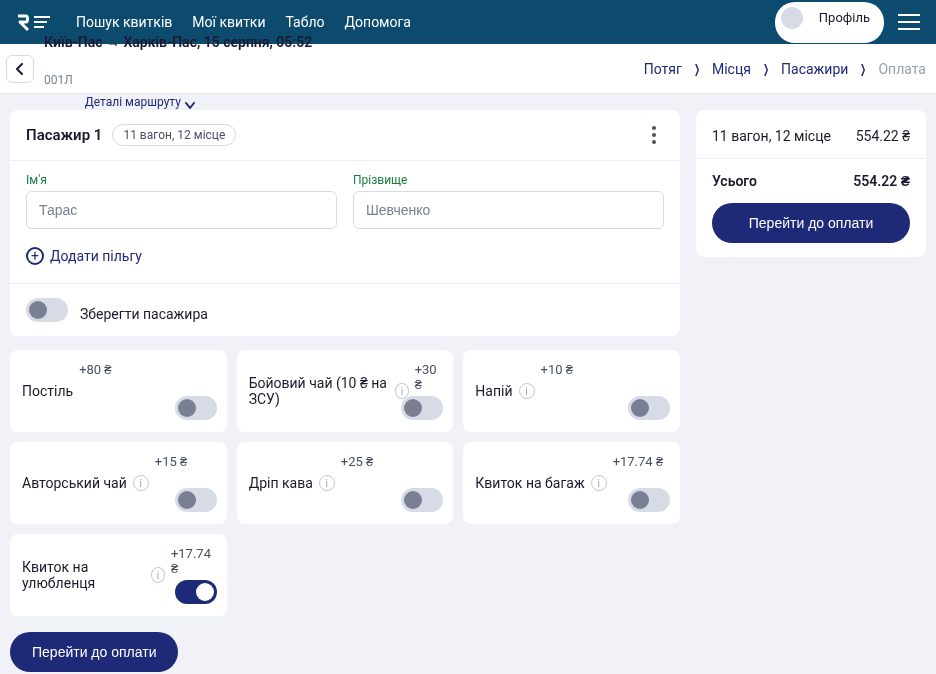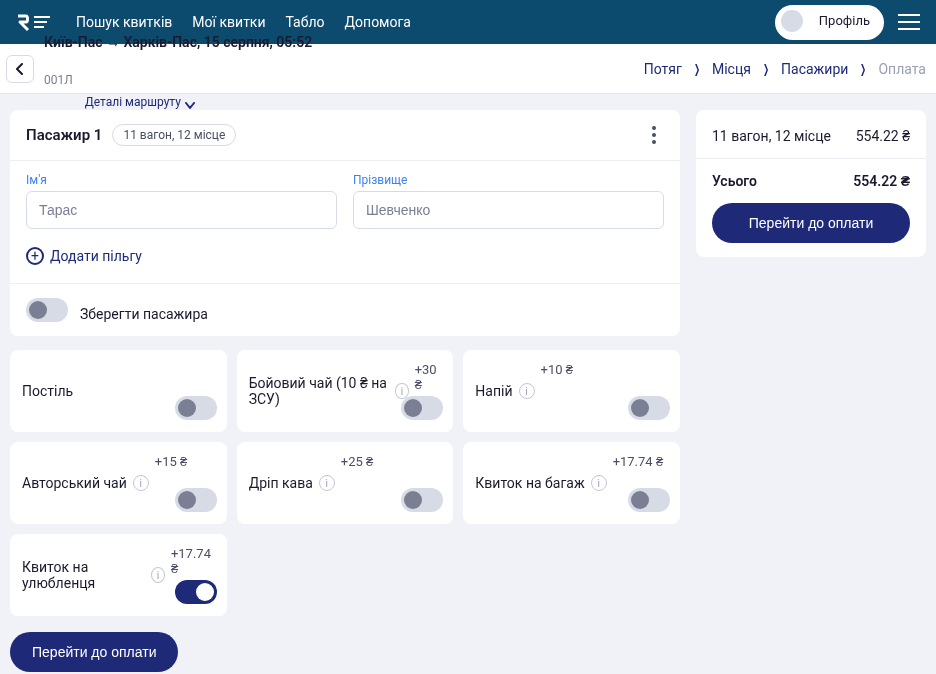--- a/index.html
+++ b/index.html
@@ -32,21 +32,21 @@
   .logo-mark {
     display: inline-flex;
     align-items: center;
   }
   .nav-items { display: flex; gap: 20px; flex: 1; }
   .nav-item { font-size: 14px; color: #fff; cursor: pointer; white-space: nowrap; }
   .profile-btn {
     background: #fff;
     color: #1a1a2e;
     border-radius: 20px;
-    padding: 5px 14px 8px 6px;
+    padding: 5px 14px 14px 6px;
     display: flex;
     align-items: center;
     gap: 16px;
     font-size: 13px;
     cursor: pointer;
   }
   .profile-av {
     width: 22px; height: 22px; border-radius: 50%;
     background: #d7dbe6;
   }
@@ -128,21 +128,21 @@
     cursor: pointer;
     width: 20px; height: 20px;
     display: flex; flex-direction: column;
     align-items: center; justify-content: center; gap: 3px;
   }
   .p-menu span { width: 4px; height: 4px; border-radius: 50%; background: #4a4f66; }
 
   .p-body { border-top: 1px solid #eceef4; padding: 12px 16px 18px; }
   .fields { display: flex; gap: 16px; margin-bottom: 10px; }
   .field { flex: 1; display: flex; flex-direction: column; gap: 4px; }
-  .field label { font-size: 12px; color: #3b82f6; }
+  .field label { font-size: 12px; color: #15803d; }
   .field input {
     border: 1px solid #d7dbe6;
     border-radius: 6px;
     padding: 10px 12px;
     font-size: 14px;
     color: #7a7f94;
     outline: none;
   }
   .add-benefit {
     color: #1e2a78;
@@ -335,20 +335,21 @@
           </div>
         <span>Зберегти пасажира</span>
       </div>
     </div>
 
     <div class="extras" id="extras-grid">
         <div class="extra">
           <div class="row1">
             <span>Постіль</span>
           </div>
+          <div class="price">+80 ₴</div>
           <div class="toggle">
             <span class="knob"></span>
           </div>
         </div>
         <div class="extra">
           <div class="row1">
             <span>Бойовий чай (10 ₴ на ЗСУ)</span>
             <span class="info-ic">i</span>
           </div>
           <div class="price">+30 ₴</div>

